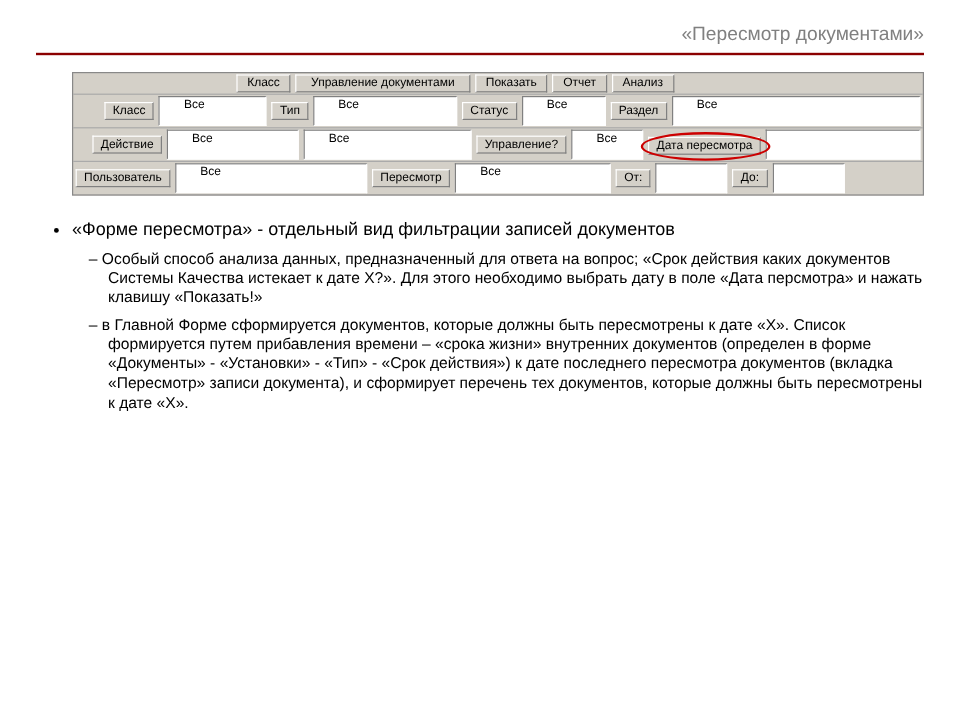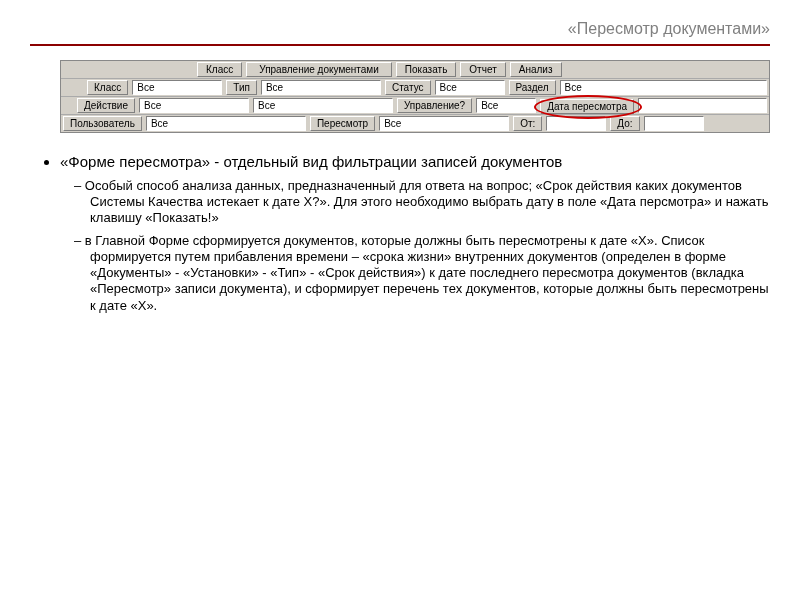--- a/index.html
+++ b/index.html
@@ -53,24 +53,24 @@
     padding: 1px 8px;
     font-size: 10px;
     cursor: pointer;
     white-space: nowrap;
   }
   .btn-wide { padding: 1px 12px; }
   .field {
     background: #fff;
     border: 1px solid;
     border-color: #808080 #fff #fff #808080;
-    padding: 1px 4px;
+    padding: 1px 20px;
     font-size: 10px;
     min-width: 60px;
-    height: 15px;
+    height: 25px;
     display: inline-block;
   }
   .lbl {
     background: #d4d0c8;
     border: 1px solid;
     border-color: #fff #808080 #808080 #fff;
     padding: 1px 6px;
     font-size: 10px;
     white-space: nowrap;
     text-align: center;

